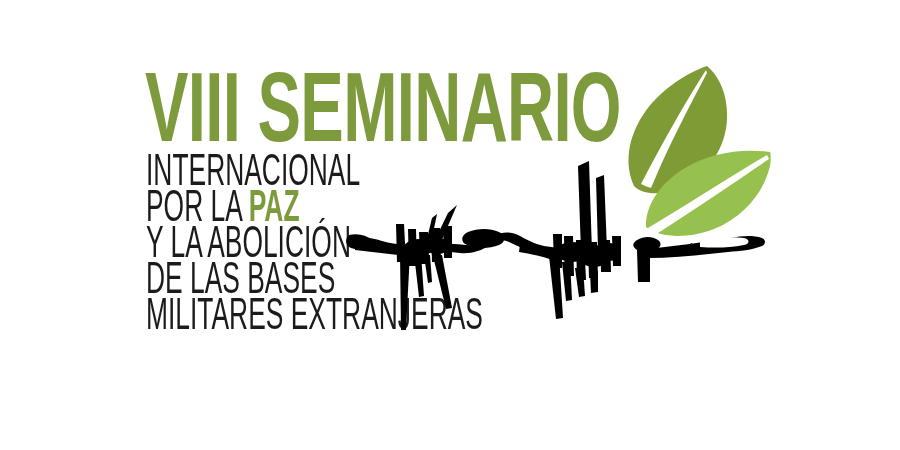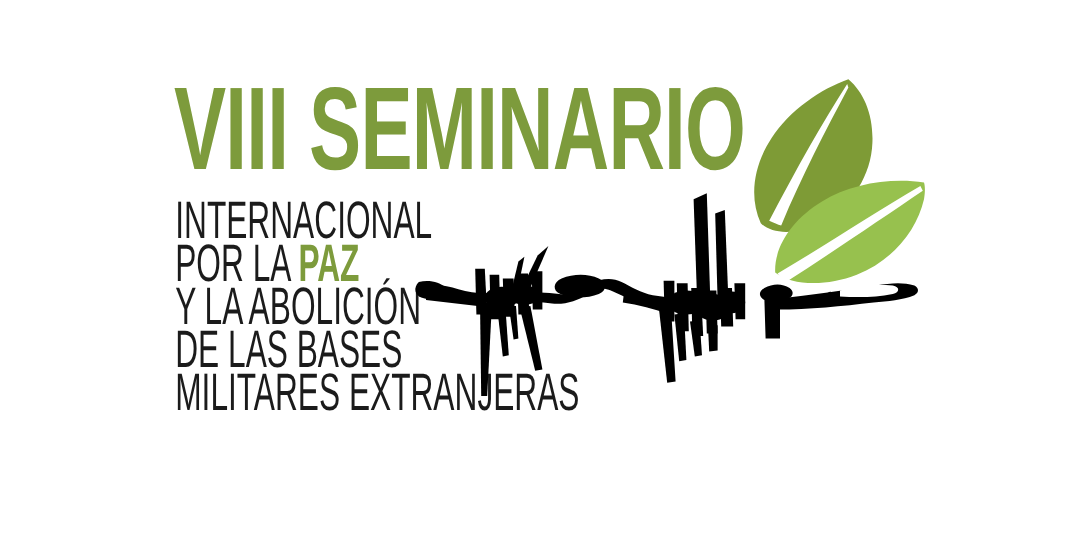--- a/index.html
+++ b/index.html
@@ -33,21 +33,21 @@
     white-space: nowrap;
     transform: scaleX(0.665);
     transform-origin: 0 0;
     -webkit-font-smoothing: antialiased;
   }
 
   
   .subblock {
     position: absolute;
     left: 146px;
-    top: 166px;
+    top: 152px;
     width: 460px;
   }
   .subline {
     display: block;
     color: #1b1b1b;
     font-family: "Liberation Sans Narrow", "Liberation Sans", sans-serif;
     font-weight: 400;
     font-size: 44px;
     line-height: 36px;
     height: 36px;

